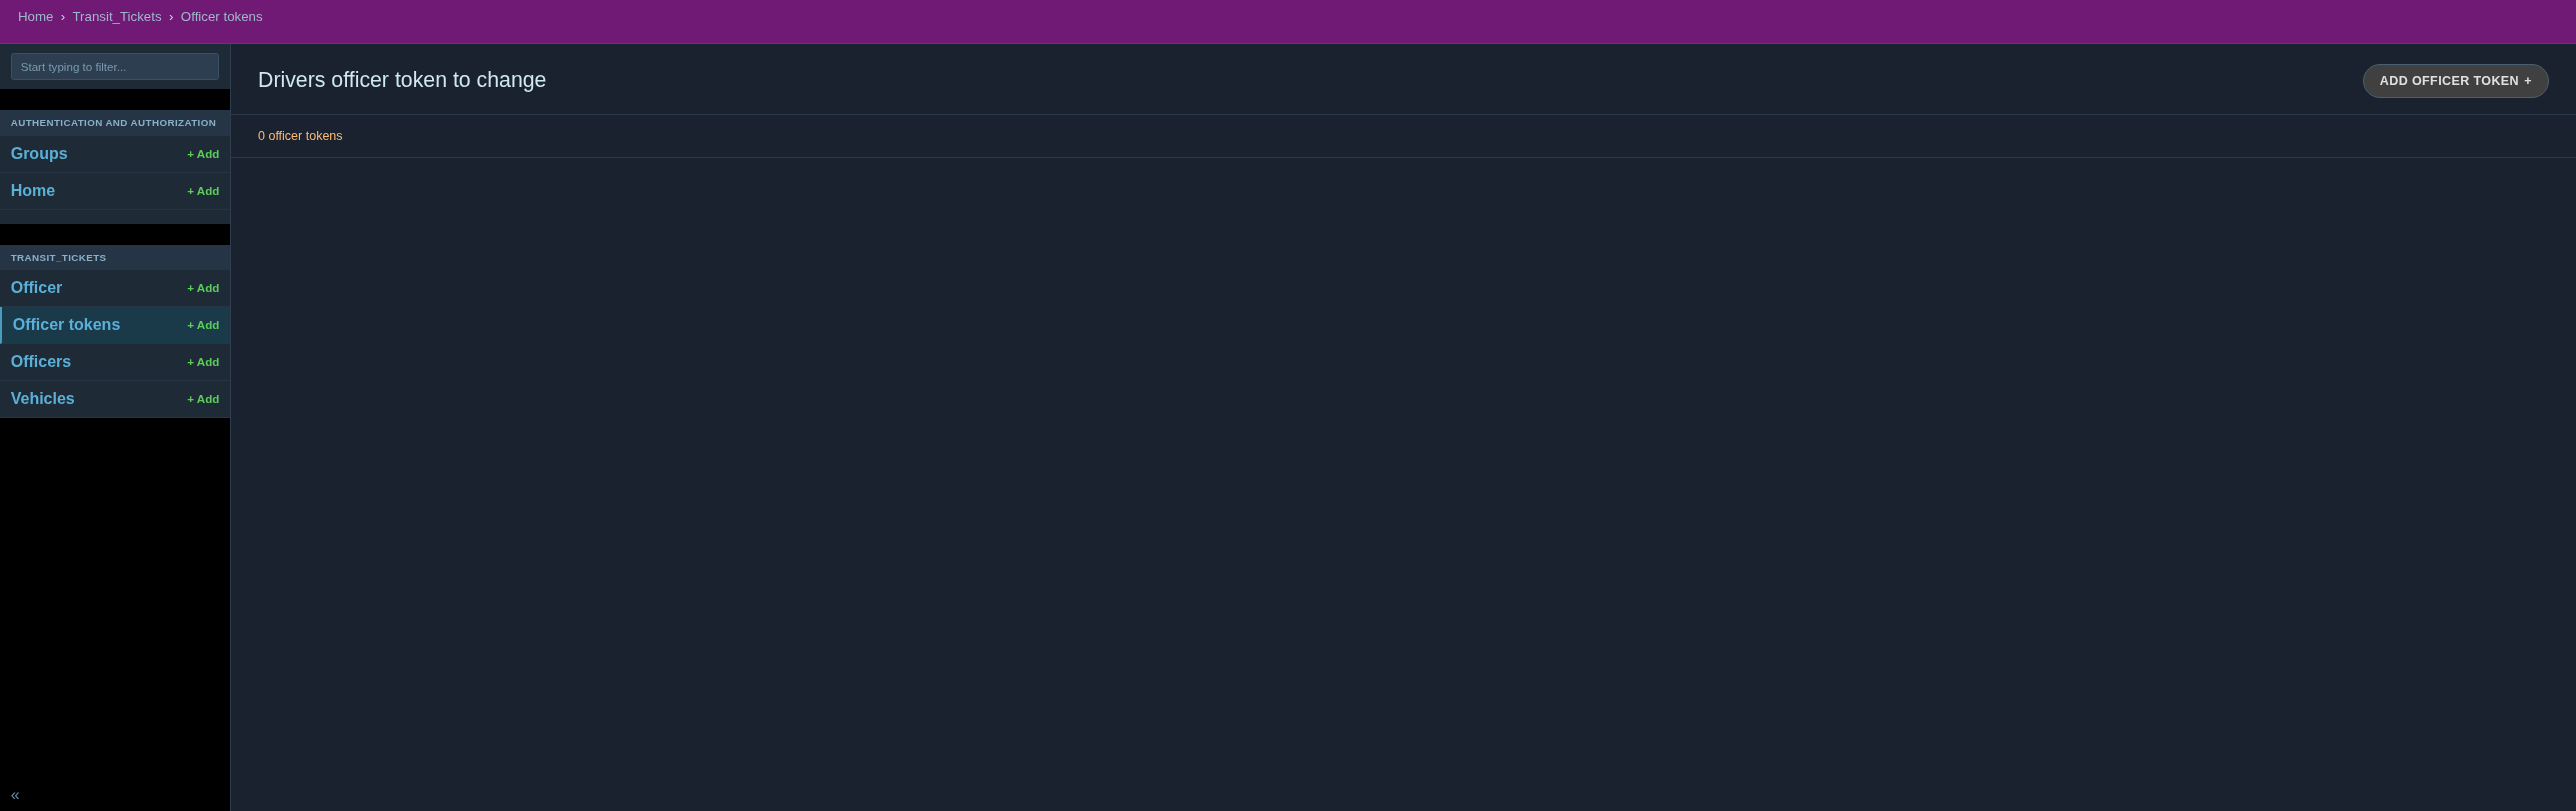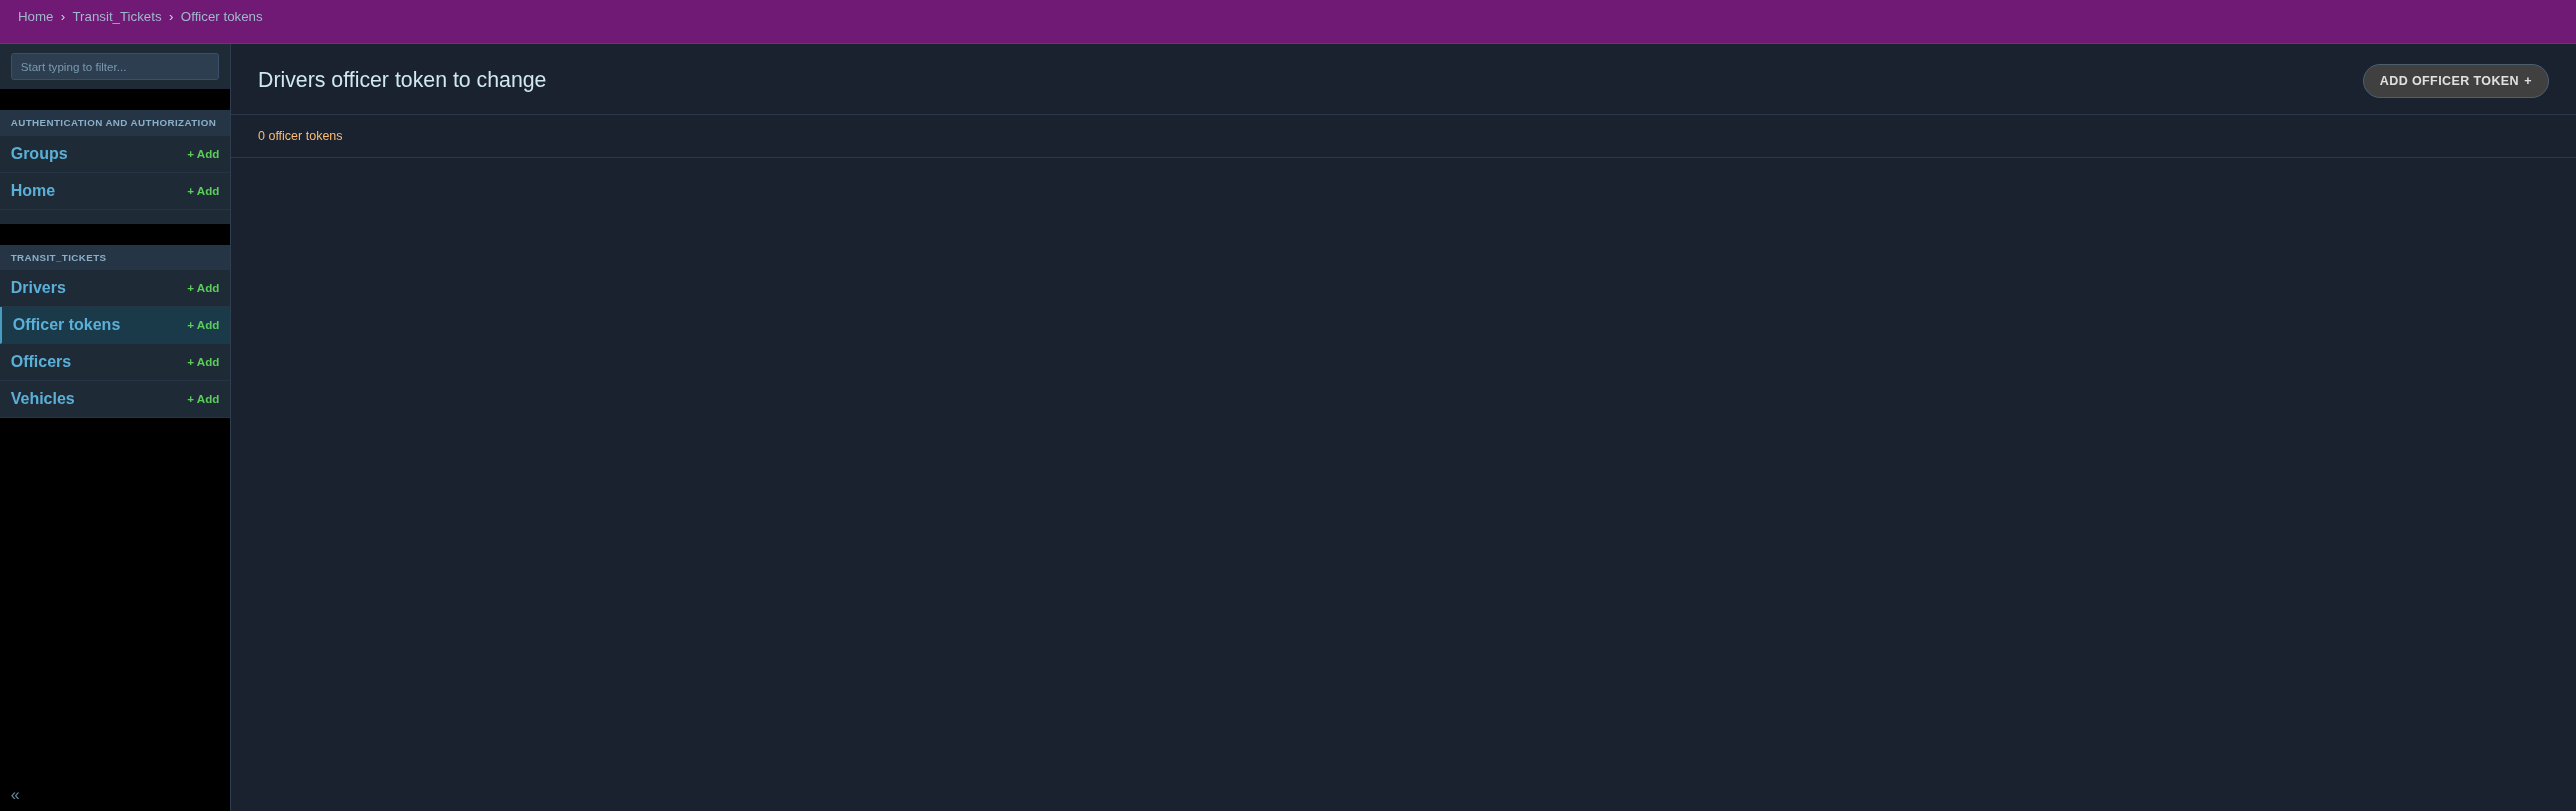--- a/index.html
+++ b/index.html
@@ -196,21 +196,21 @@
     <div class="sidebar-item">
       <span class="sidebar-item-name">Home</span>
       <span class="sidebar-item-add">+ Add</span>
     </div>
 
     <div class="sidebar-spacer"></div>
 
     <div class="sidebar-section-header">TRANSIT_TICKETS</div>
 
     <div class="sidebar-item">
-      <span class="sidebar-item-name">Drivers</span>
+      <span class="sidebar-item-name">Officer</span>
       <span class="sidebar-item-add">+ Add</span>
     </div>
 
     <div class="sidebar-item active">
       <span class="sidebar-item-name">Officer tokens</span>
       <span class="sidebar-item-add">+ Add</span>
     </div>
 
     <div class="sidebar-item">
       <span class="sidebar-item-name">Officers</span>

